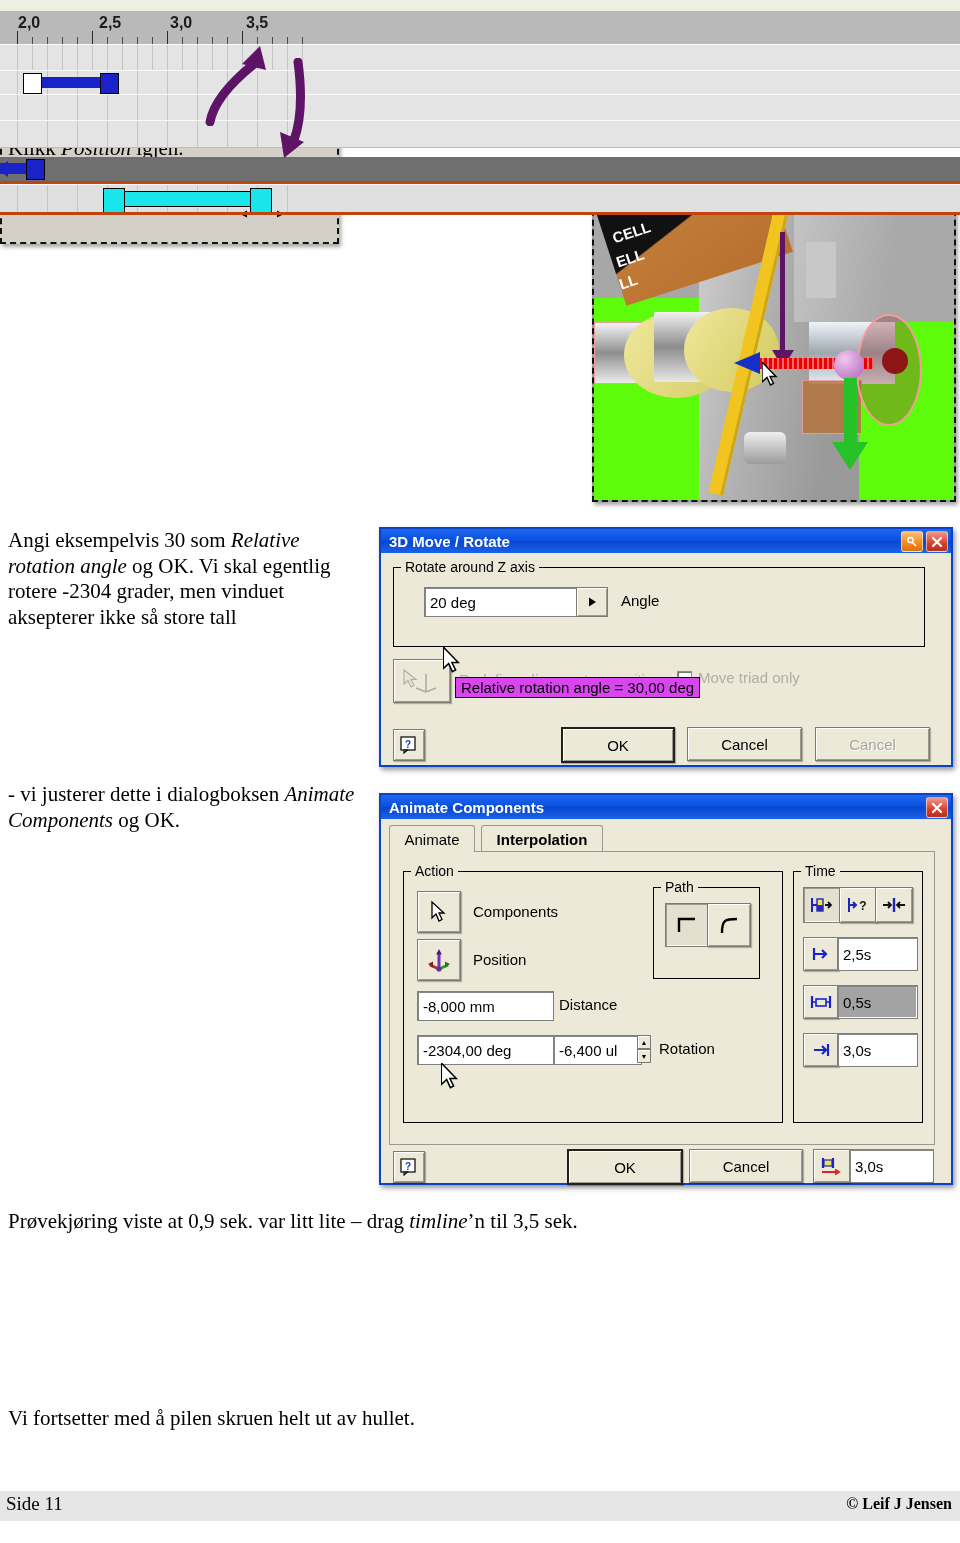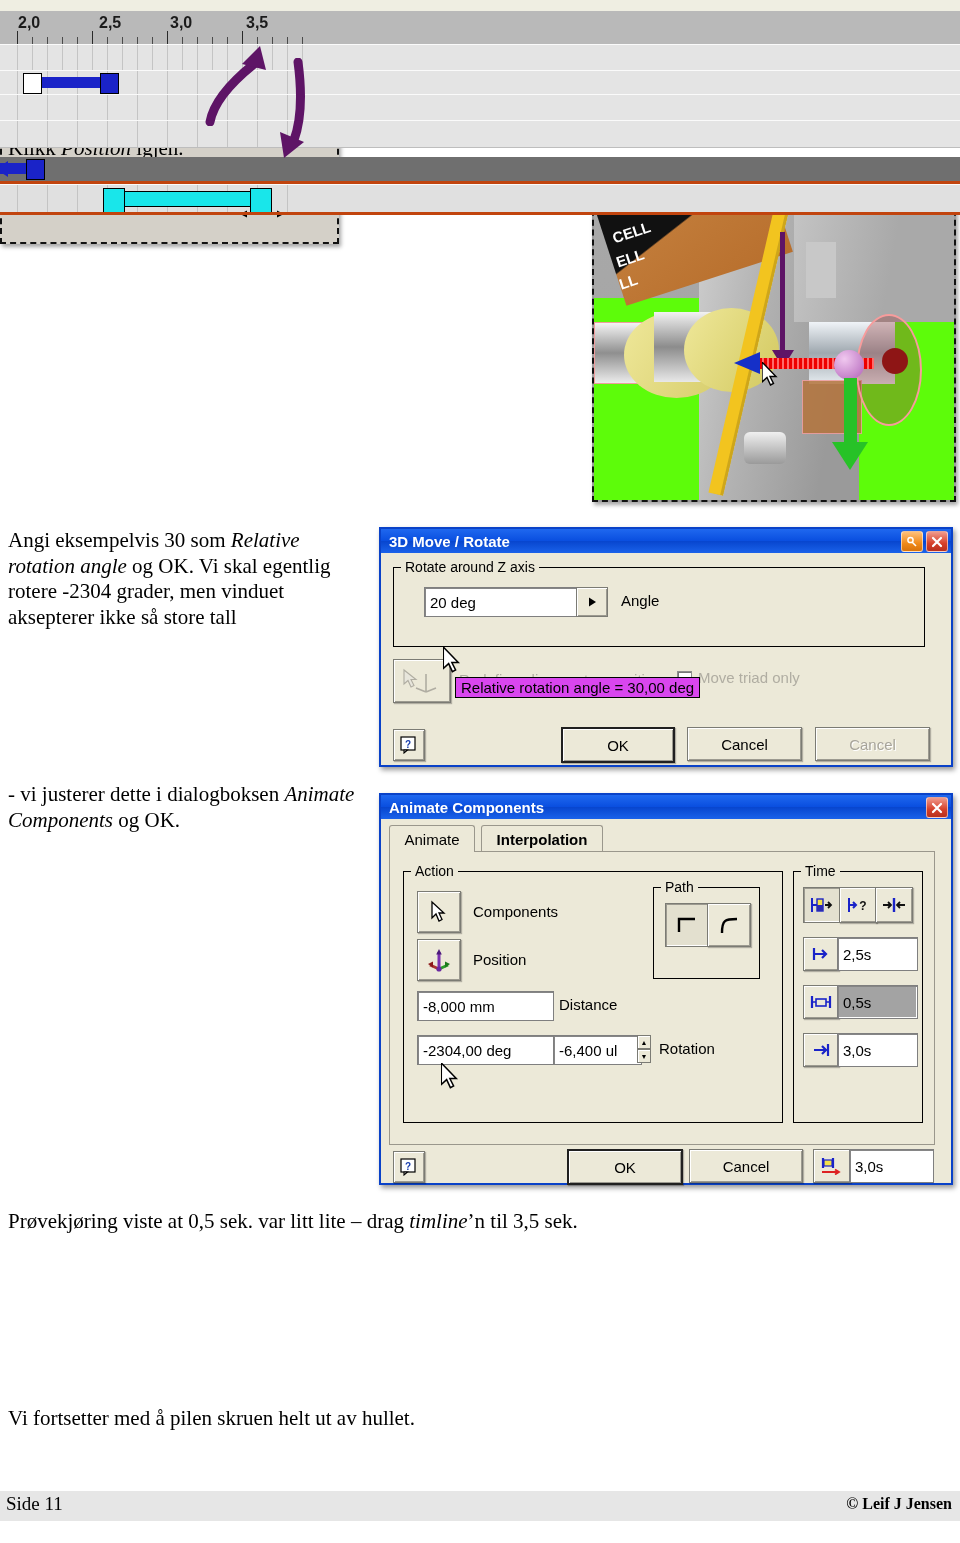--- a/index.html
+++ b/index.html
@@ -214,21 +214,21 @@
 
 <div class="para" id="p-angi">
   <span>Angi eksempelvis 30 som </span><i>Relative rotation angle</i><span> og OK. Vi skal egentlig rotere -2304 grader, men vinduet aksepterer ikke så store tall</span>
 </div>
 
 <div class="para" id="p-vi-justerer">
   <span>- vi justerer dette i dialogboksen </span><i>Animate Components</i><span> og OK.</span>
 </div>
 
 <div class="para" id="p-provekjoring">
-  <span>Prøvekjøring viste at 0,5 sek. var litt lite – drag </span><i>timline</i><span>’n til 3,5 sek.</span>
+  <span>Prøvekjøring viste at 0,9 sek. var litt lite – drag </span><i>timline</i><span>’n til 3,5 sek.</span>
 </div>
 
 <div class="para" id="p-vi-fortsetter">Vi fortsetter med å pilen skruen helt ut av hullet.</div>
 
 <div class="torn" id="pic3d">
   <div class="greenbg"></div>
   <div class="green1"></div>
   <div class="green2"></div>
   <div class="graypanel"></div>
   <div class="graypanel2"></div>

